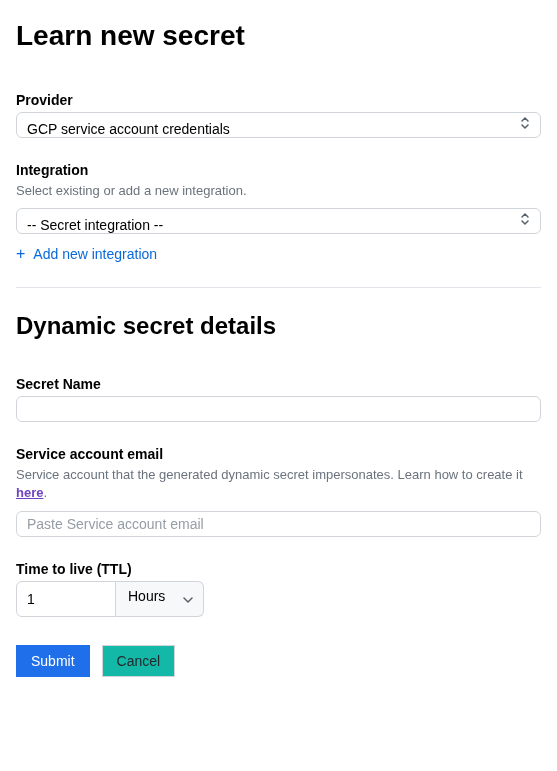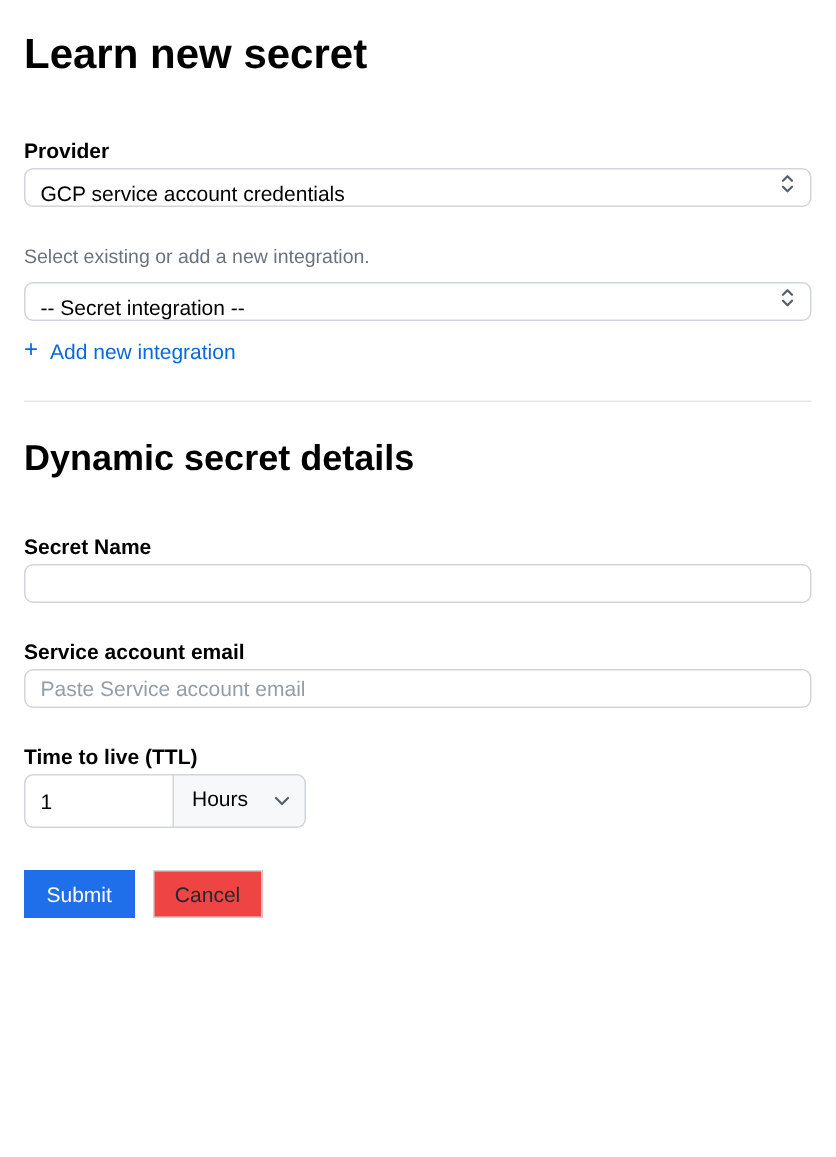--- a/index.html
+++ b/index.html
@@ -143,21 +143,21 @@
       cursor: pointer;
       border: 1px solid;
       font-family: inherit;
     }
     .btn-primary {
       background: #1f6feb;
       color: #fff;
       border-color: #1f6feb;
     }
     .btn-secondary {
-      background: #ef4444;
+      background: #14b8a6;
       color: #24292e;
       border-color: #d1d5da;
     }
   </style>
 </head>
 <body>
 
 <h1>Learn new secret</h1>
 
 <div class="field">
@@ -166,20 +166,21 @@
     <div class="select-input">GCP service account credentials</div>
     <span class="select-chevron">
       <svg width="12" height="14" viewBox="0 0 12 14">
           <path d="M3 5 L6 2 L9 5 M3 9 L6 12 L9 9" stroke="currentColor" stroke-width="1.5" fill="none" stroke-linecap="round" stroke-linejoin="round"></path>
         </svg>
     </span>
   </div>
 </div>
 
 <div class="field">
+  <label class="field-label">Integration</label>
   <div class="field-help">Select existing or add a new integration.</div>
   <div class="select-wrapper">
     <div class="select-input">-- Secret integration --</div>
     <span class="select-chevron">
       <svg width="12" height="14" viewBox="0 0 12 14">
           <path d="M3 5 L6 2 L9 5 M3 9 L6 12 L9 9" stroke="currentColor" stroke-width="1.5" fill="none" stroke-linecap="round" stroke-linejoin="round"></path>
         </svg>
     </span>
   </div>
   <div class="add-link">
@@ -192,20 +193,23 @@
 
 <h2>Dynamic secret details</h2>
 
 <div class="field">
   <label class="field-label">Secret Name</label>
   <input type="text" class="text-input" value="" style="">
 </div>
 
 <div class="field">
   <label class="field-label">Service account email</label>
+  <div class="field-help">
+    <span>Service account that the generated dynamic secret impersonates. Learn how to create it </span><a class="purple-link">here</a><span>.</span>
+  </div>
   <input type="text" class="text-input" placeholder="Paste Service account email" style="">
 </div>
 
 <div class="field">
   <label class="field-label">Time to live (TTL)</label>
   <div class="ttl-row">
     <input type="text" class="ttl-number" value="1" style="">
     <div class="ttl-unit-wrapper">
       <div class="ttl-unit">Hours</div>
       <span class="ttl-chevron">

